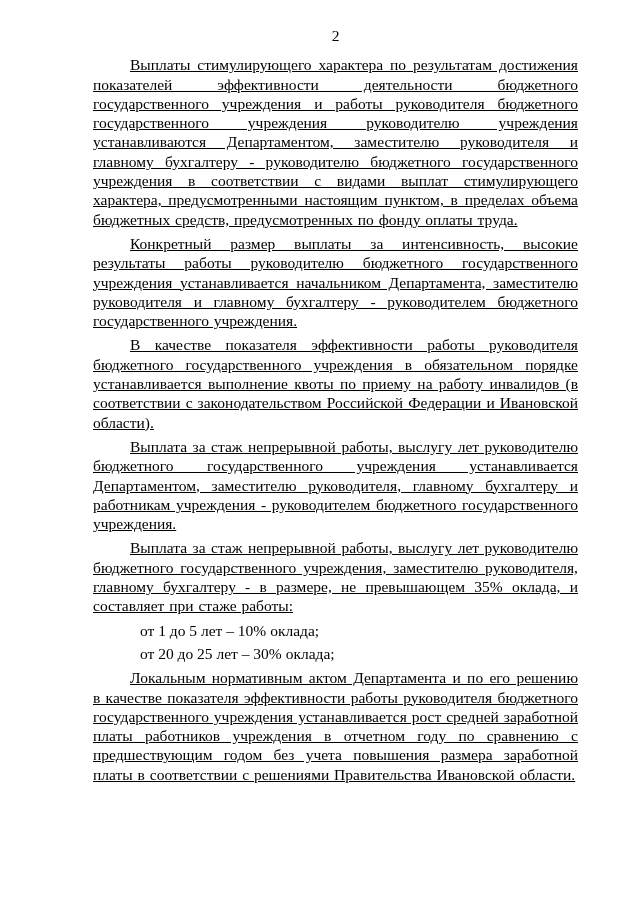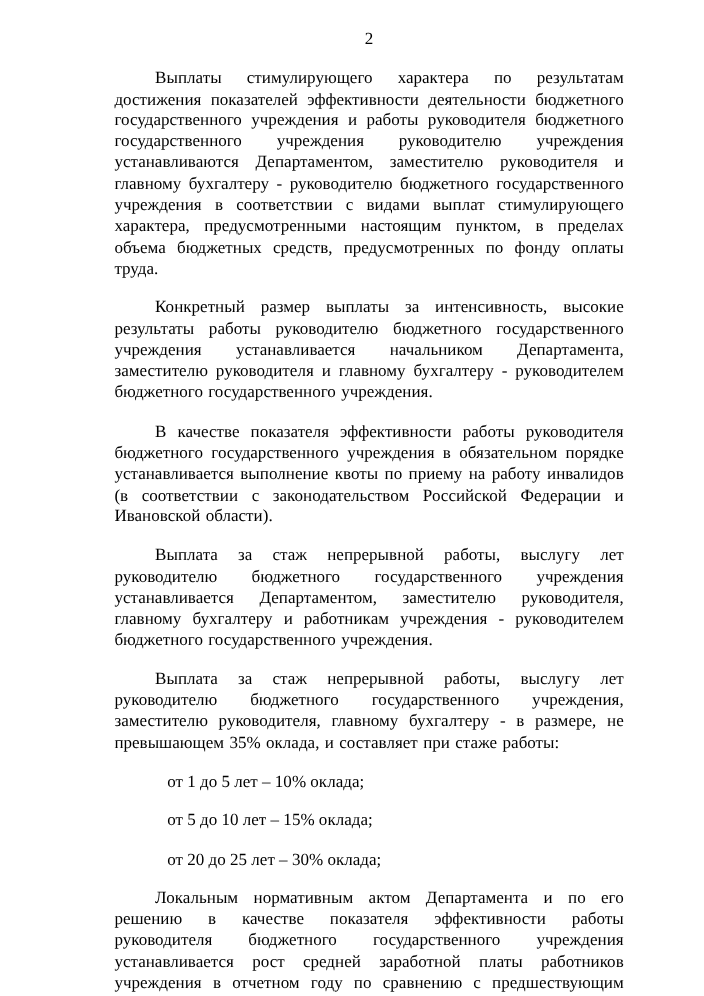--- a/index.html
+++ b/index.html
@@ -22,41 +22,41 @@
       padding: 26px 57px 0 88px;
       font-size: 15.5px;
       line-height: 19.3px;
       -webkit-font-smoothing: antialiased;
     }
     .page-number {
       text-align: center;
       margin: 0 0 10px 0;
     }
     p.para {
-      margin: 16px;
+      margin: 5px;
       text-align: justify;
       text-indent: 37px;
       word-spacing: 1px;
+      text-decoration: underline;
     }
     p.list-line {
-      margin: 16px;
+      margin: 4px;
       padding-left: 48px;
       text-align: left;
     }
   </style>
 </head>
 <body>
 
 <div class="page">
   <p class="page-number">2</p>
 
   <p class="para">Выплаты стимулирующего характера по результатам достижения показателей эффективности деятельности бюджетного государственного учреждения и работы руководителя бюджетного государственного учреждения руководителю учреждения устанавливаются Департаментом, заместителю руководителя и главному бухгалтеру - руководителю бюджетного государственного учреждения в соответствии с видами выплат стимулирующего характера, предусмотренными настоящим пунктом, в пределах объема бюджетных средств, предусмотренных по фонду оплаты труда.</p>
   <p class="para">Конкретный размер выплаты за интенсивность, высокие результаты работы руководителю бюджетного государственного учреждения устанавливается начальником Департамента, заместителю руководителя и главному бухгалтеру - руководителем бюджетного государственного учреждения.</p>
   <p class="para">В качестве показателя эффективности работы руководителя бюджетного государственного учреждения в обязательном порядке устанавливается выполнение квоты по приему на работу инвалидов (в соответствии с законодательством Российской Федерации и Ивановской области).</p>
   <p class="para">Выплата за стаж непрерывной работы, выслугу лет руководителю бюджетного государственного учреждения устанавливается Департаментом, заместителю руководителя, главному бухгалтеру и работникам учреждения - руководителем бюджетного государственного учреждения.</p>
   <p class="para">Выплата за стаж непрерывной работы, выслугу лет руководителю бюджетного государственного учреждения, заместителю руководителя, главному бухгалтеру - в размере, не превышающем 35% оклада, и составляет при стаже работы:</p>
 
   <p class="list-line">от 1 до 5 лет – 10% оклада;</p>
-  <p class="list-line">от 5 до 10 лет – 15% оклада;</p>
   <p class="list-line">от 20 до 25 лет – 30% оклада;</p>
 
   <p class="para">Локальным нормативным актом Департамента и по его решению в качестве показателя эффективности работы руководителя бюджетного государственного учреждения устанавливается рост средней заработной платы работников учреждения в отчетном году по сравнению с предшествующим годом без учета повышения размера заработной платы в соответствии с решениями Правительства Ивановской области.</p>
 </div>
 
 </body></html>

